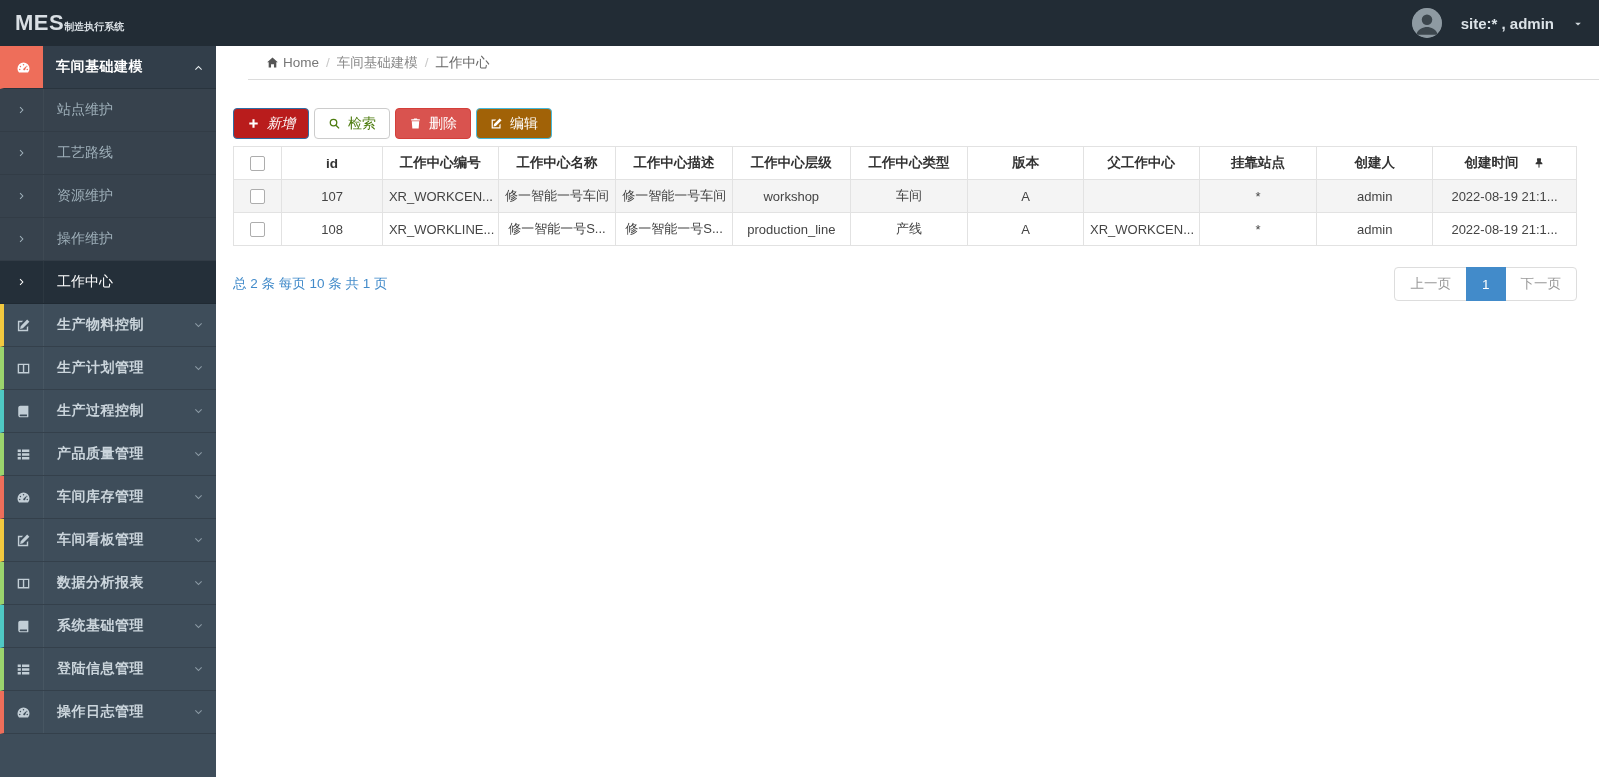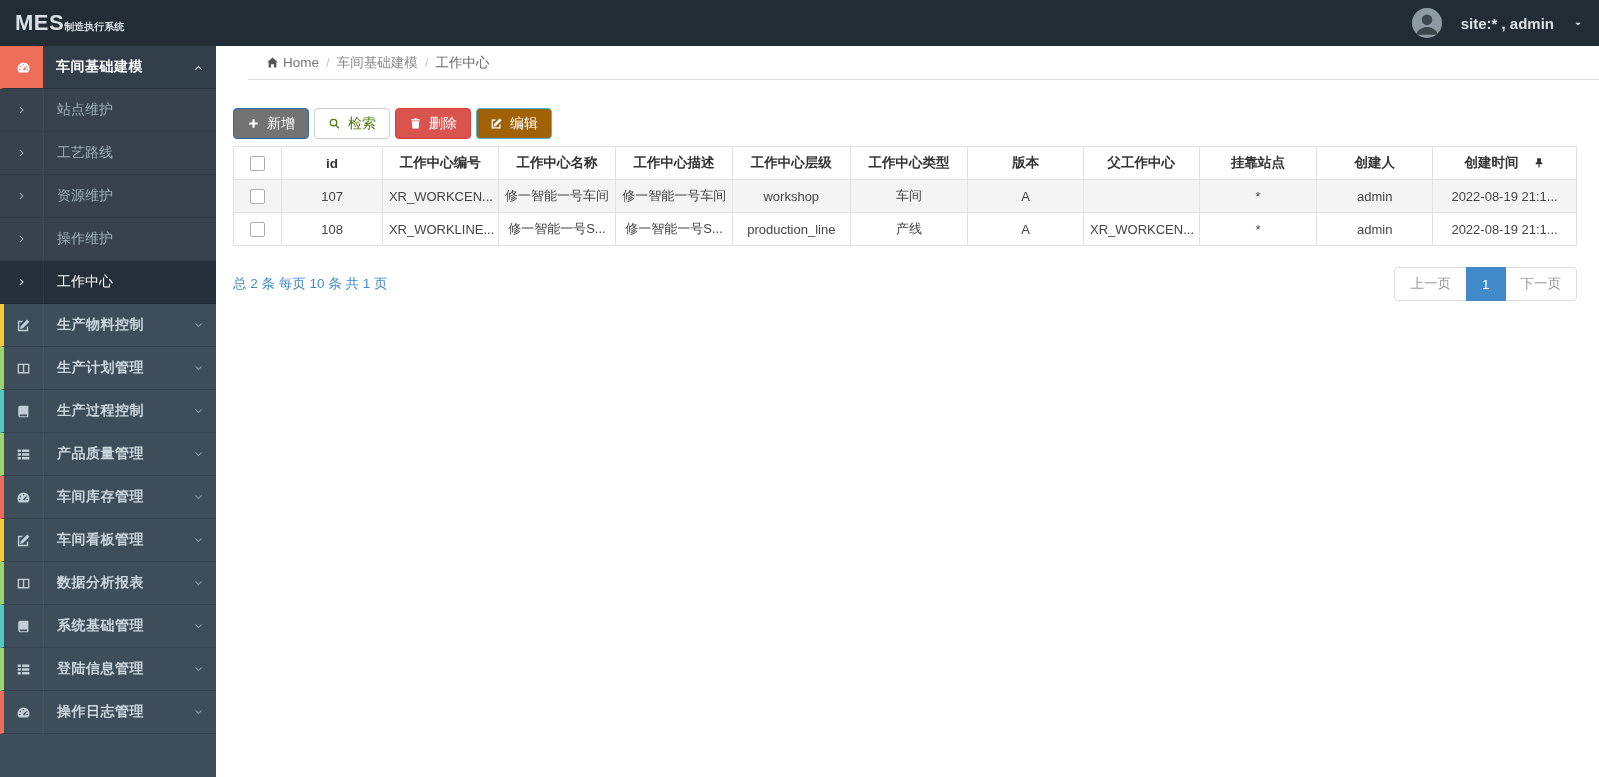--- a/index.html
+++ b/index.html
@@ -52,21 +52,21 @@
   .content{position:absolute;left:216px;top:80px;right:0;bottom:0;background:#fff;
     padding:20px 22px 0 17px;box-sizing:border-box;}
   .search-input{display:block;width:100%;box-sizing:border-box;height:33px;border:1px solid #ccc;
     border-radius:4px;font-size:14px;padding:0 12px;color:#555;outline:none;font-family:inherit;}
   .search-input::placeholder{color:#a6a6a6;}
   .toolbar{margin-top:8px;display:flex;gap:5px;}
   .btn{height:31px;border-radius:4px;padding:0 13px;font-size:14px;display:inline-flex;
     align-items:center;gap:7px;cursor:pointer;font-family:inherit;border:1px solid transparent;}
   .btn-icon{display:flex;}
   .btn-icon svg{width:13px;height:13px;fill:currentColor;}
-  .btn-primary{background:#737373;border-color:#2e6da4;color:#fff;}
+  .btn-primary{background:#b91c1c;border-color:#2e6da4;color:#fff;font-style:italic;}
   .btn-default{background:#fff;border-color:#ccc;color:#4d7c0f;}
   .btn-danger{background:#d9534f;border-color:#d43f3a;color:#fff;}
   .btn-info{background:#a16207;border-color:#46b8da;color:#fff;}
 
   
   .data-table{margin-top:7px;width:100%;border-collapse:collapse;background:#fff;
     table-layout:fixed;border:1px solid #ddd;}
   .data-table th,.data-table td{border:1px solid #e2e2e2;height:33px;text-align:center;
     font-size:13px;color:#444;padding:0 6px;overflow:hidden;white-space:nowrap;box-sizing:border-box;}
   .data-table th{font-weight:bold;color:#333;font-size:13.5px;}

